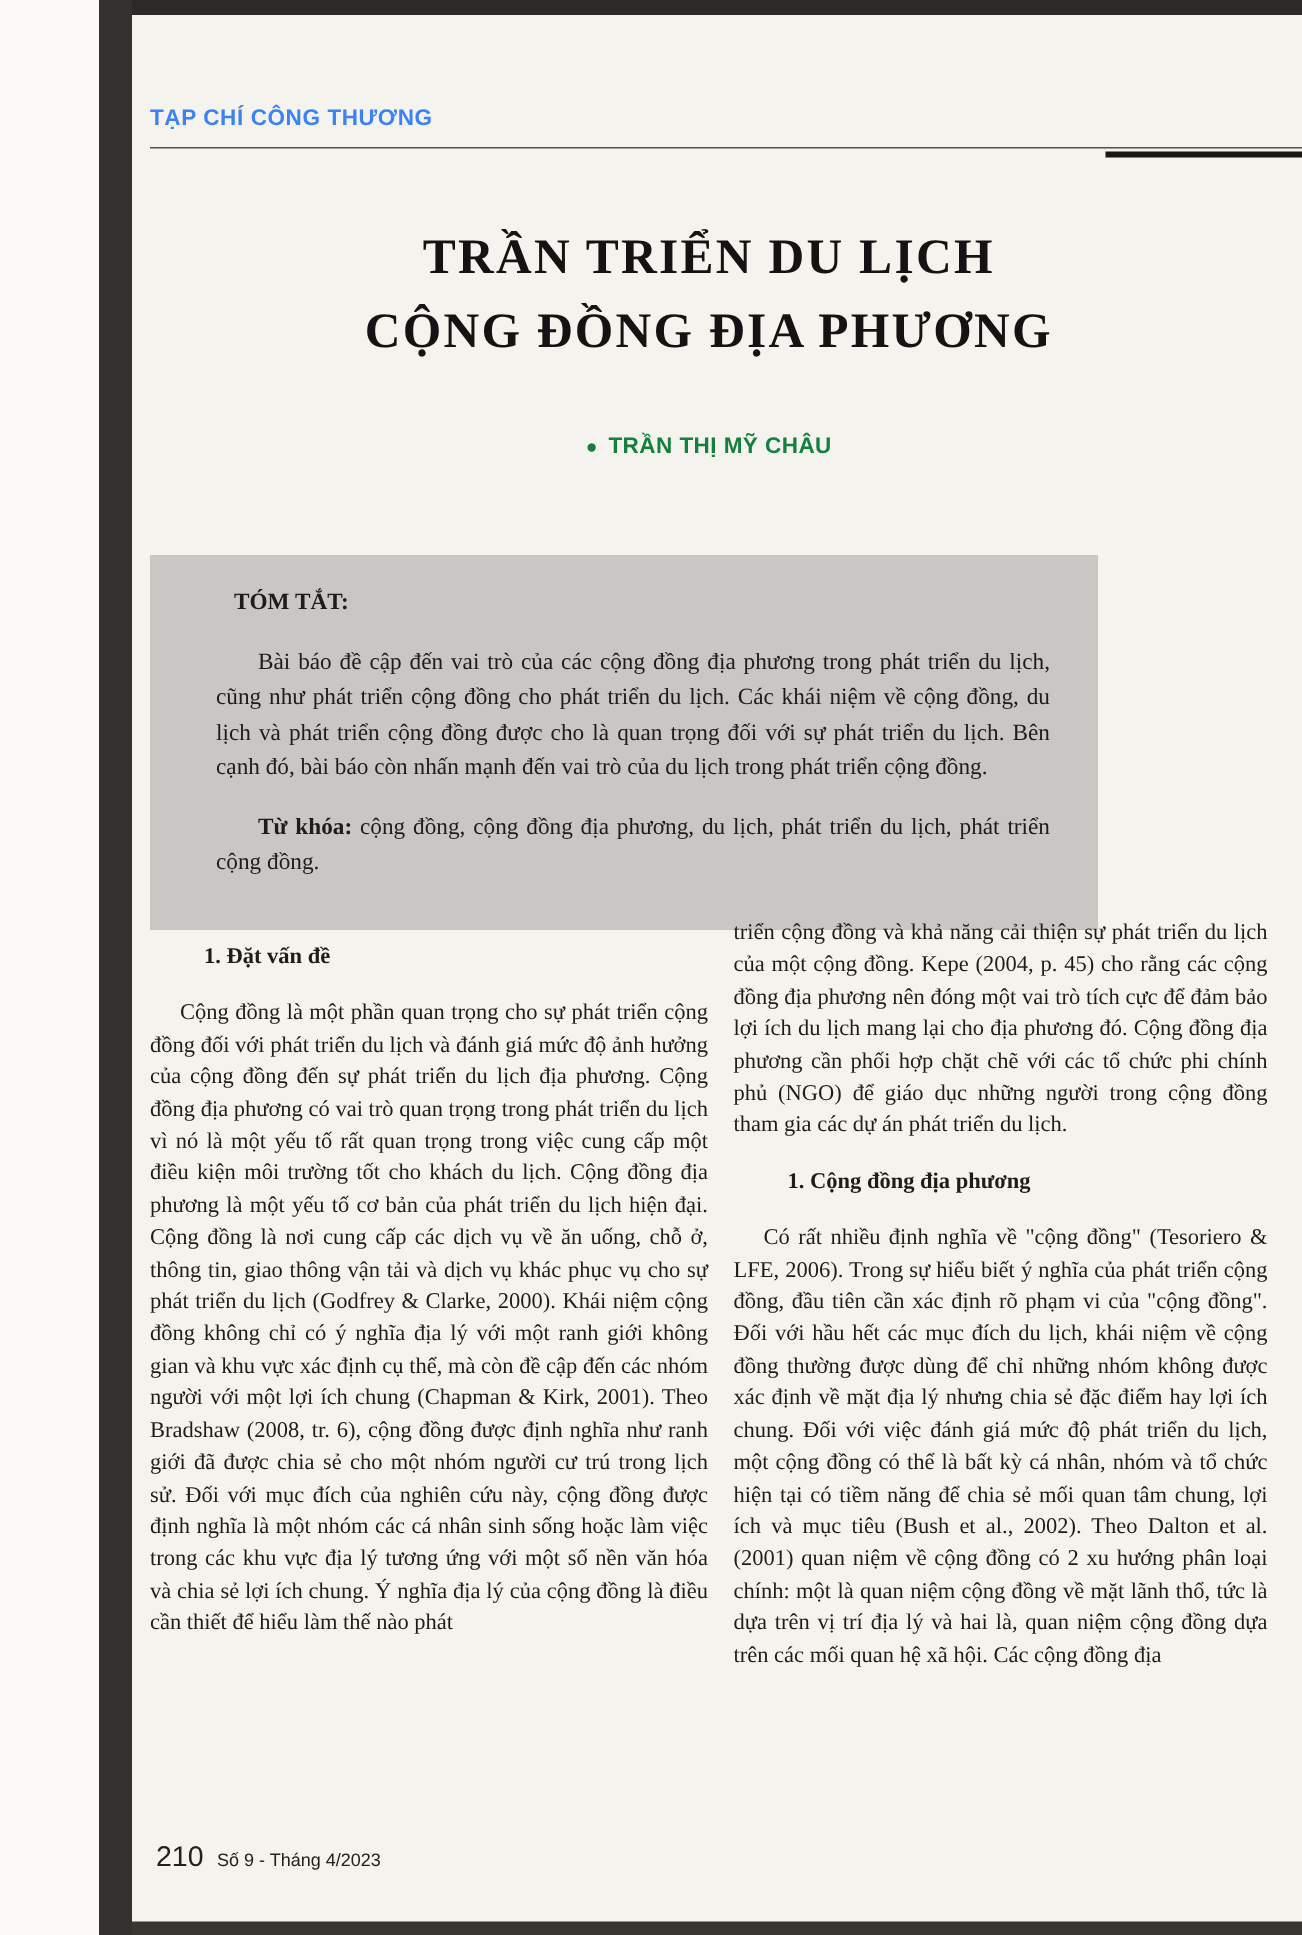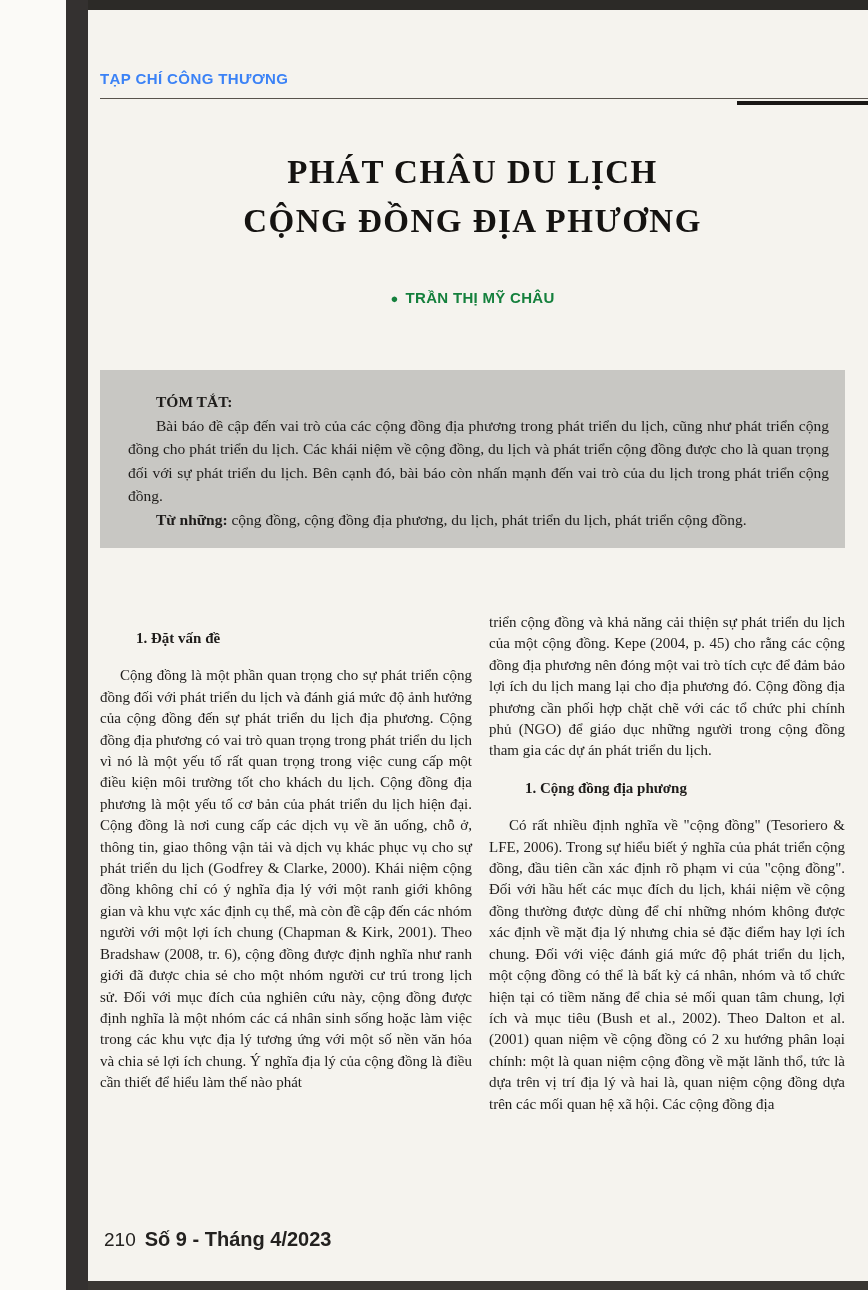--- a/index.html
+++ b/index.html
@@ -44,30 +44,30 @@
   .author-line {
     position: absolute; left: 100px; top: 289px; width: 745px;
     text-align: center;
     font-family: "Liberation Sans", sans-serif;
     font-weight: bold; font-size: 15px; letter-spacing: 0.3px;
     color: #15803d;
   }
   .author-line .bullet { font-size: 13px; margin-right: 7px; }
 
   .abstract-box {
-    position: absolute; left: 100px; top: 370px; width: 745px;
+    position: absolute; left: 100px; top: 370px; width: 632px;
     box-sizing: border-box;
     background: #c8c7c3;
     padding: 20px 16px 17px 28px;
     font-size: 15.5px; line-height: 23.5px;
     color: #1e1c1a;
     text-align: justify;
   }
   .abstract-box .abs-label { display: block; text-indent: 28px; font-weight: bold; }
-  .abstract-box p { margin: 0; text-indent: 28px; }
+  .abstract-box p { margin: 16px; text-indent: 28px; }
   .abstract-box .kw-label { font-weight: bold; }
 
   .column {
     position: absolute; top: 612px;
     font-size: 15px; line-height: 21.4px;
     color: #1e1c1a;
     text-align: justify;
   }
   .col-left  { left: 100px; width: 372px; }
   .col-right { left: 489px; width: 356px; }
@@ -75,47 +75,47 @@
   .column p  { margin: 0; text-indent: 20px; }
   .column p.no-indent { text-indent: 0; }
 
   .page-footer {
     position: absolute; left: 104px; top: 1228px;
     display: flex; align-items: baseline; gap: 9px;
     font-family: "Liberation Sans", sans-serif;
     color: #23211f;
   }
   .page-footer .pg-num { font-size: 19px; font-weight: normal; }
-  .page-footer .issue  { font-size: 20px; font-weight: bold; }
+  .page-footer .issue  { font-size: 12px; font-weight: normal; }
 </style>
 </head>
 <body>
 
 <div class="page-surface"></div>
 <div class="strip-top"></div>
 <div class="strip-left"></div>
 <div class="strip-bottom"></div>
 
 <div class="journal-header">TẠP CHÍ CÔNG THƯƠNG</div>
 <div class="header-rule"></div>
 <div class="header-accent"></div>
 
 <div class="article-title">
-  <div>PHÁT CHÂU DU LỊCH</div>
+  <div>TRẦN TRIỂN DU LỊCH</div>
   <div>CỘNG ĐỒNG ĐỊA PHƯƠNG</div>
 </div>
 
 <div class="author-line">
   <span class="bullet">●</span><span>TRẦN THỊ MỸ CHÂU</span>
 </div>
 
 <div class="abstract-box">
   <span class="abs-label">TÓM TẮT:</span>
   <p>Bài báo đề cập đến vai trò của các cộng đồng địa phương trong phát triển du lịch, cũng như phát triển cộng đồng cho phát triển du lịch. Các khái niệm về cộng đồng, du lịch và phát triển cộng đồng được cho là quan trọng đối với sự phát triển du lịch. Bên cạnh đó, bài báo còn nhấn mạnh đến vai trò của du lịch trong phát triển cộng đồng.</p>
-  <p><span class="kw-label">Từ những:</span><span> cộng đồng, cộng đồng địa phương, du lịch, phát triển du lịch, phát triển cộng đồng.</span></p>
+  <p><span class="kw-label">Từ khóa:</span><span> cộng đồng, cộng đồng địa phương, du lịch, phát triển du lịch, phát triển cộng đồng.</span></p>
 </div>
 
 <div class="column col-left">
   <h3>1. Đặt vấn đề</h3>
   <p>Cộng đồng là một phần quan trọng cho sự phát triển cộng đồng đối với phát triển du lịch và đánh giá mức độ ảnh hưởng của cộng đồng đến sự phát triển du lịch địa phương. Cộng đồng địa phương có vai trò quan trọng trong phát triển du lịch vì nó là một yếu tố rất quan trọng trong việc cung cấp một điều kiện môi trường tốt cho khách du lịch. Cộng đồng địa phương là một yếu tố cơ bản của phát triển du lịch hiện đại. Cộng đồng là nơi cung cấp các dịch vụ về ăn uống, chỗ ở, thông tin, giao thông vận tải và dịch vụ khác phục vụ cho sự phát triển du lịch (Godfrey &amp; Clarke, 2000). Khái niệm cộng đồng không chỉ có ý nghĩa địa lý với một ranh giới không gian và khu vực xác định cụ thể, mà còn đề cập đến các nhóm người với một lợi ích chung (Chapman &amp; Kirk, 2001). Theo Bradshaw (2008, tr. 6), cộng đồng được định nghĩa như ranh giới đã được chia sẻ cho một nhóm người cư trú trong lịch sử. Đối với mục đích của nghiên cứu này, cộng đồng được định nghĩa là một nhóm các cá nhân sinh sống hoặc làm việc trong các khu vực địa lý tương ứng với một số nền văn hóa và chia sẻ lợi ích chung. Ý nghĩa địa lý của cộng đồng là điều cần thiết để hiểu làm thế nào phát</p>
 </div>
 
 <div class="column col-right">
   <p class="no-indent">triển cộng đồng và khả năng cải thiện sự phát triển du lịch của một cộng đồng. Kepe (2004, p. 45) cho rằng các cộng đồng địa phương nên đóng một vai trò tích cực để đảm bảo lợi ích du lịch mang lại cho địa phương đó. Cộng đồng địa phương cần phối hợp chặt chẽ với các tổ chức phi chính phủ (NGO) để giáo dục những người trong cộng đồng tham gia các dự án phát triển du lịch.</p>
   <h3>1. Cộng đồng địa phương</h3>

